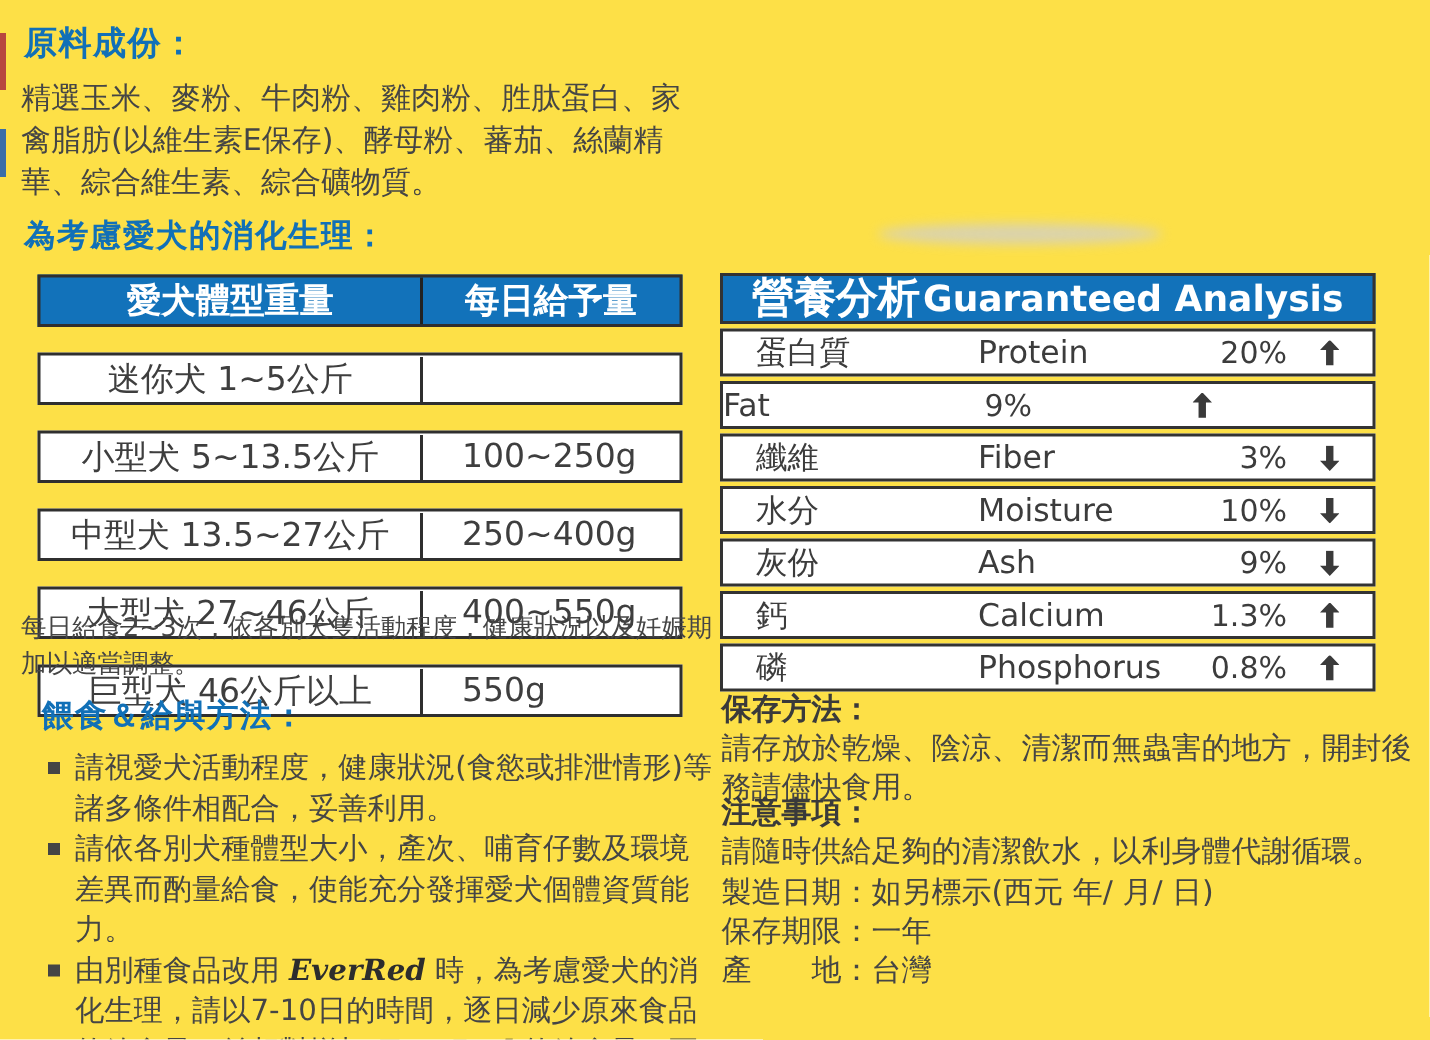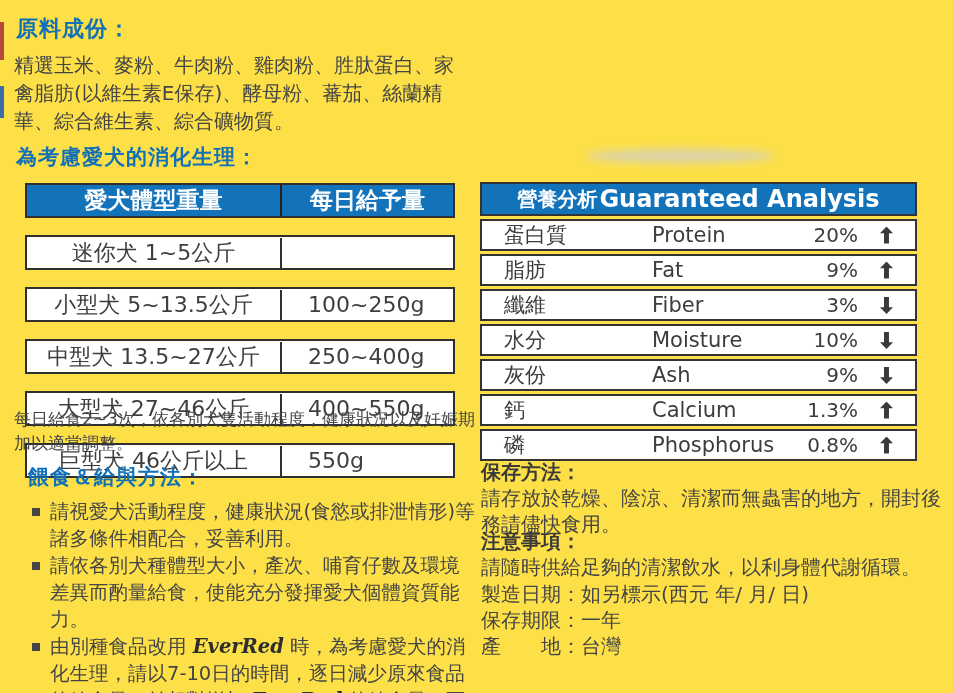--- a/index.html
+++ b/index.html
@@ -30,21 +30,21 @@
   .method-list { position:absolute; left:32px; top:498px; width:444px; font-size:19.5px; line-height:27px; color:#454545; }
   .bullet { display:flex; }
   .bullet-marker { width:8px; height:8px; background:#454545; margin:10px 10px 0 0; flex:none; }
   .bullet-text { flex:1; }
   .brand { font-family:"DejaVu Serif","Liberation Serif",serif; font-style:italic; font-weight:bold; color:#2d2d2d; }
 
   
   .ntable { position:absolute; left:480px; top:182px; width:437px; }
   .nrow { display:flex; align-items:center; border:2px solid #333333; height:28px; margin-bottom:3px; background:#fff; }
   .nrow.header { background:#1272ba; height:30px; justify-content:center; color:#ffffff; font-weight:bold; }
-  .nheader-cn { font-size:20px; margin-right:2px; }
+  .nheader-cn { font-size:28px; margin-right:2px; }
   .nheader-en { font-size:24px; letter-spacing:0px; }
   .n-cn { width:148px; padding-left:22px; font-size:21px; color:#3c3c3c; }
   .n-en { width:148px; font-size:21px; color:#3c3c3c; }
   .n-val { width:58px; text-align:right; font-size:20px; color:#3c3c3c; }
   .n-arrow-cell { flex:1; display:flex; justify-content:center; }
   .arrow { width:13px; height:17px; background:#3a3a3a;
            clip-path:polygon(50% 0,100% 40%,69% 40%,69% 100%,31% 100%,31% 40%,0 40%); }
   .arrow.down { transform:rotate(180deg); }
 
   .storage-block { position:absolute; left:481px; top:459px; width:473px; font-size:20px; line-height:26px; color:#454545; }
@@ -124,21 +124,20 @@
 
     <div class="nrow">
       <span class="n-cn">蛋白質</span>
       <span class="n-en">Protein</span>
       <span class="n-val">20%</span>
       <span class="n-arrow-cell">
           <span class="arrow up"></span>
         </span>
     </div>
     <div class="nrow">
-      <span class="n-cn">脂肪</span>
       <span class="n-en">Fat</span>
       <span class="n-val">9%</span>
       <span class="n-arrow-cell">
           <span class="arrow up"></span>
         </span>
     </div>
     <div class="nrow">
       <span class="n-cn">纖維</span>
       <span class="n-en">Fiber</span>
       <span class="n-val">3%</span>

